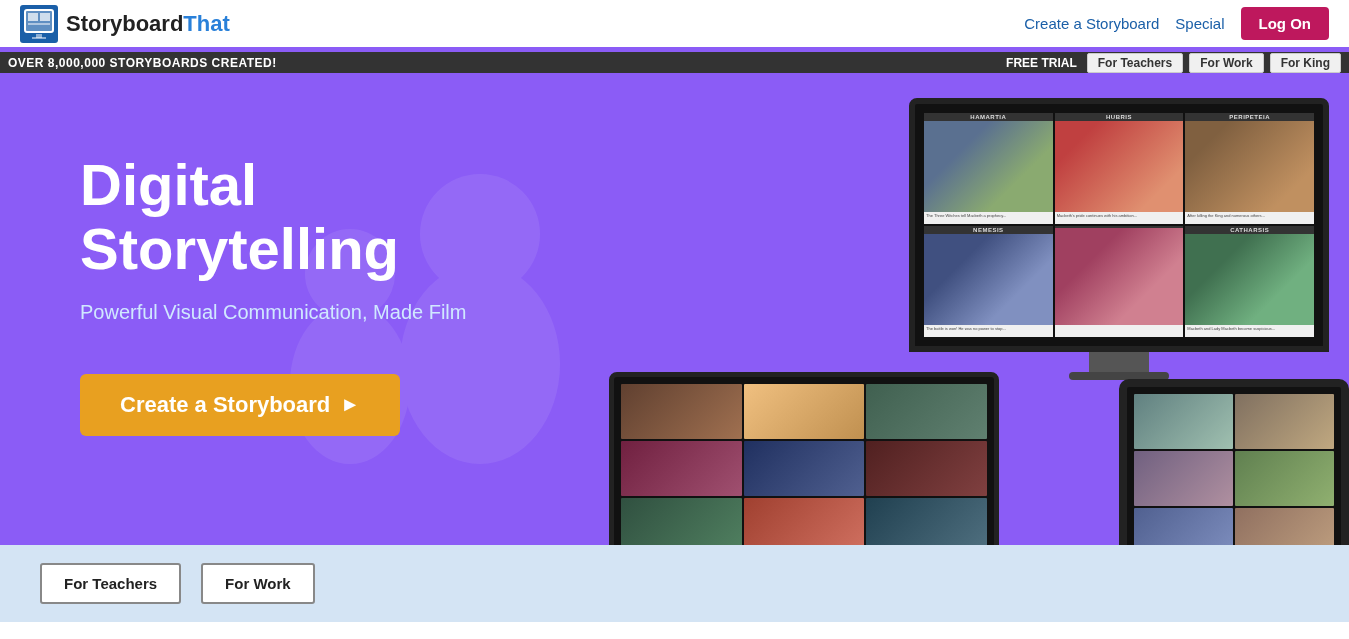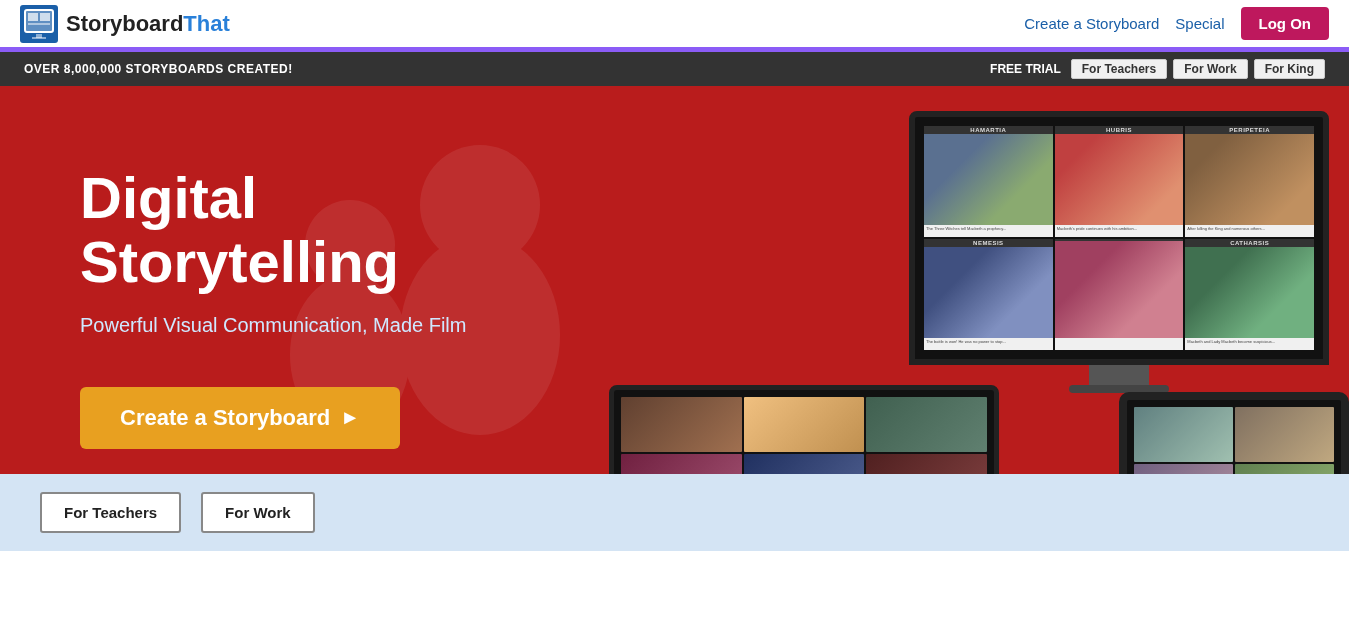--- a/index.html
+++ b/index.html
@@ -56,22 +56,22 @@
       border-radius: 4px;
       cursor: pointer;
     }
 
     
     .banner-bar {
       background: #333;
       display: flex;
       align-items: center;
       justify-content: space-between;
-      padding: 5px 24px;
-      height: 34px;
+      padding: 5px 8px;
+      height: 21px;
     }
     .banner-text {
       color: #fff;
       font-size: 12px;
       font-weight: bold;
       letter-spacing: 0.5px;
     }
     .banner-right {
       display: flex;
       align-items: center;
@@ -89,23 +89,23 @@
       padding: 2px 10px;
       font-size: 12px;
       cursor: pointer;
       border-radius: 2px;
       color: #333;
       font-weight: bold;
     }
 
     
     .hero {
-      background: #b91c1c;
+      background: #8b5cf6;
       position: relative;
-      height: 388px;
+      height: 472px;
       display: flex;
       align-items: flex-start;
       overflow: hidden;
     }
     .hero-content {
       position: relative;
       z-index: 2;
       padding: 80px 60px 40px 80px;
       flex: 0 0 560px;
     }

